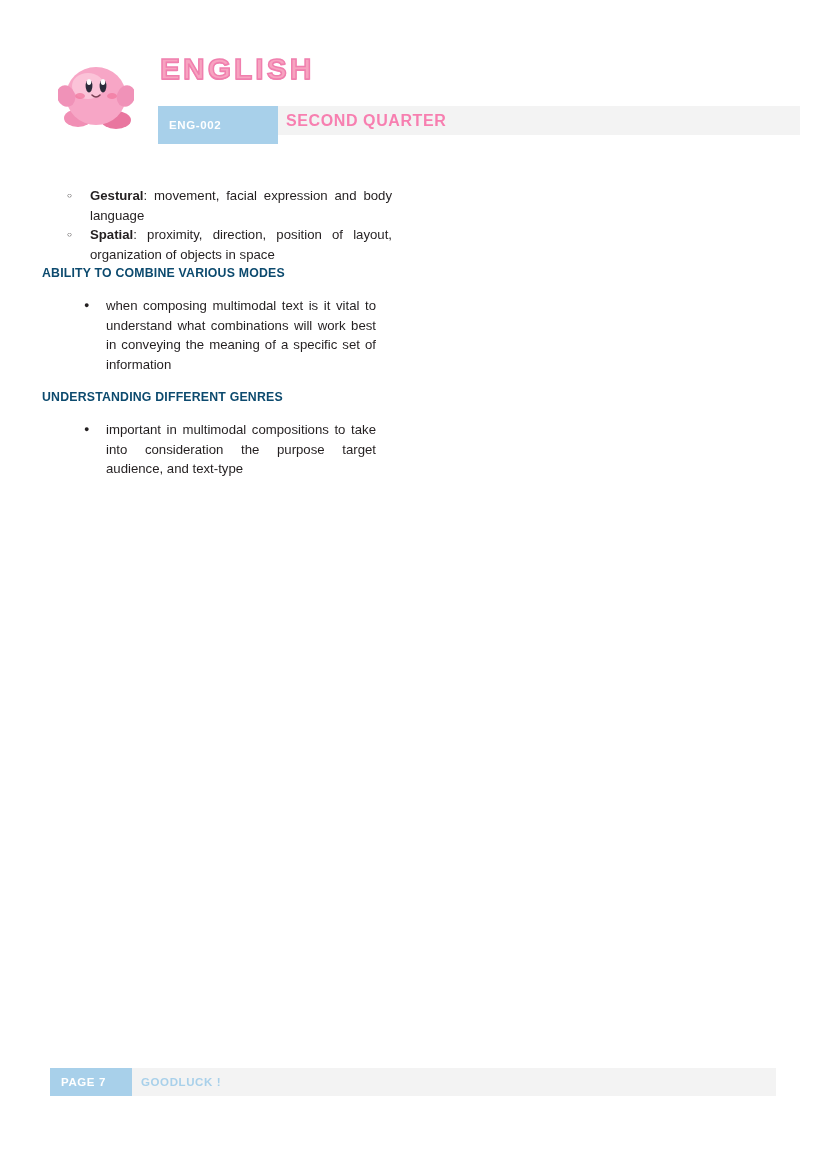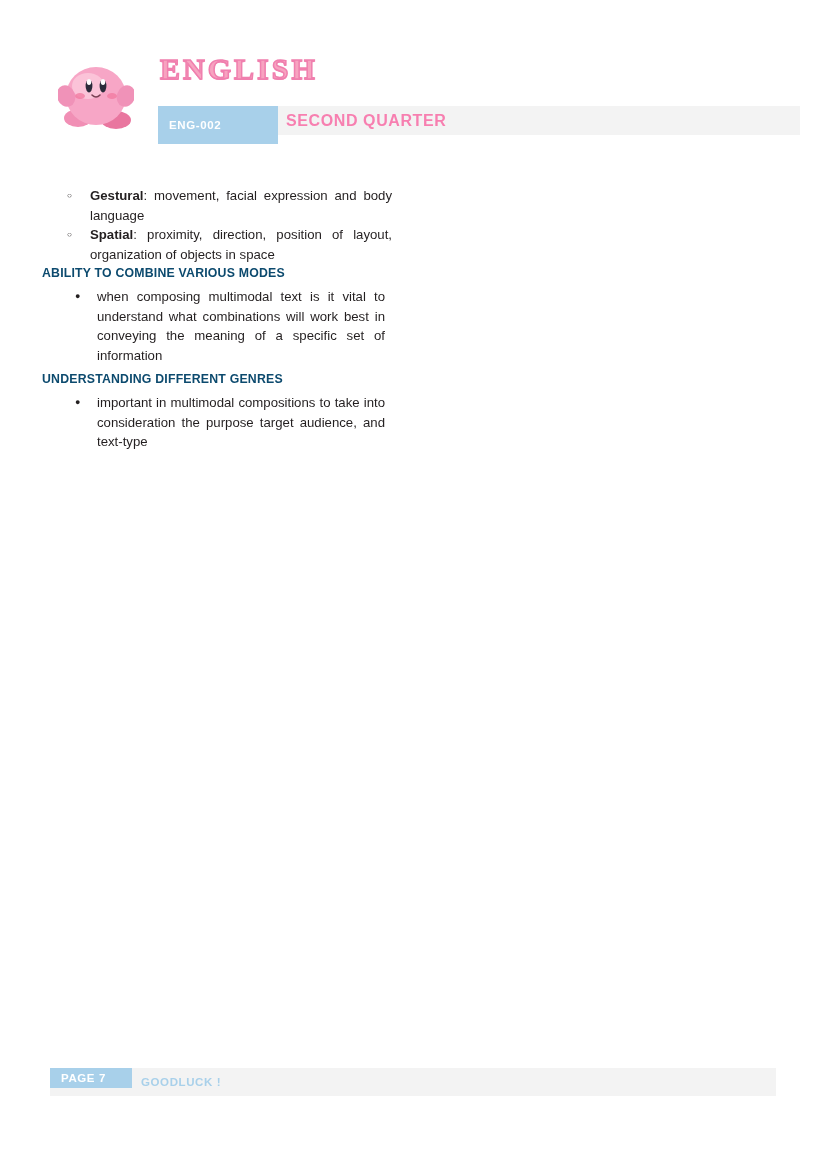--- a/index.html
+++ b/index.html
@@ -40,21 +40,21 @@
   }
 
   .title {
     position: absolute;
     left: 160px;
     top: 52px;
     font-size: 30px;
     font-weight: 700;
     letter-spacing: 3px;
     color: #f7a3c0;
-    font-family: Liberation Serif, serif;
+    font-family: Liberation Sans, sans-serif;
     -webkit-text-stroke: 1.5px #f07fae;
     text-shadow: 0 1px 0 #f07fae;
   }
 
   .meta-bar {
     position: absolute;
     left: 158px;
     top: 106px;
     width: 642px;
     height: 29px;
@@ -114,21 +114,21 @@
     content: "\25CB";
     position: absolute;
     left: -23px;
     top: 0;
     font-size: 8px;
     line-height: 19.5px;
     color: #231f20;
   }
 
   ul.lvl-bullet {
-    margin: 7px;
+    margin: 16px;
     padding: 0 0 0 48px;
     list-style: none;
   }
   ul.lvl-bullet > li {
     position: relative;
     font-size: 13.2px;
     line-height: 19.5px;
     text-align: justify;
   }
   ul.lvl-bullet > li::before {
@@ -160,21 +160,21 @@
     top: 1068px;
     width: 726px;
     height: 28px;
     background: #f3f3f3;
   }
   .footer-page {
     position: absolute;
     left: 50px;
     top: 1068px;
     width: 82px;
-    height: 20px;
+    height: 28px;
     background: #a8d0ea;
     color: #ffffff;
     font-size: 11.5px;
     font-weight: 700;
     letter-spacing: 0.6px;
     display: flex;
     align-items: center;
     padding-left: 11px;
     box-sizing: border-box;
   }

